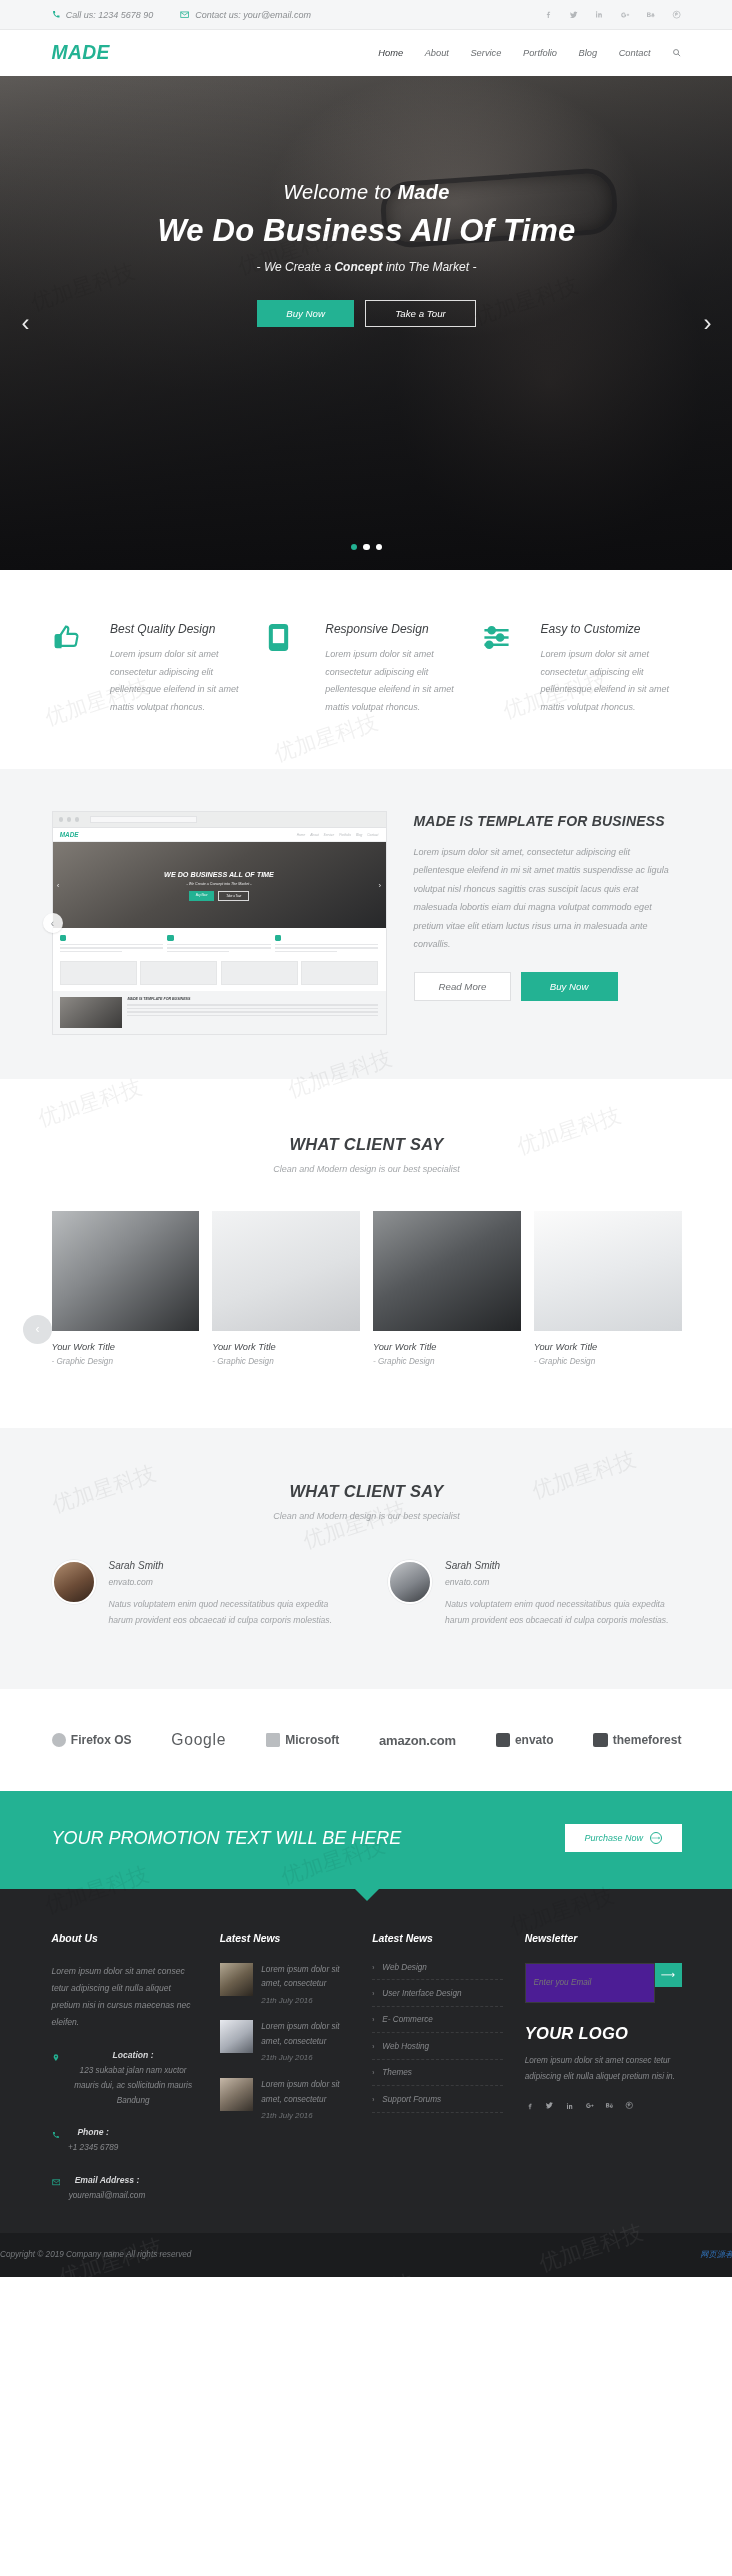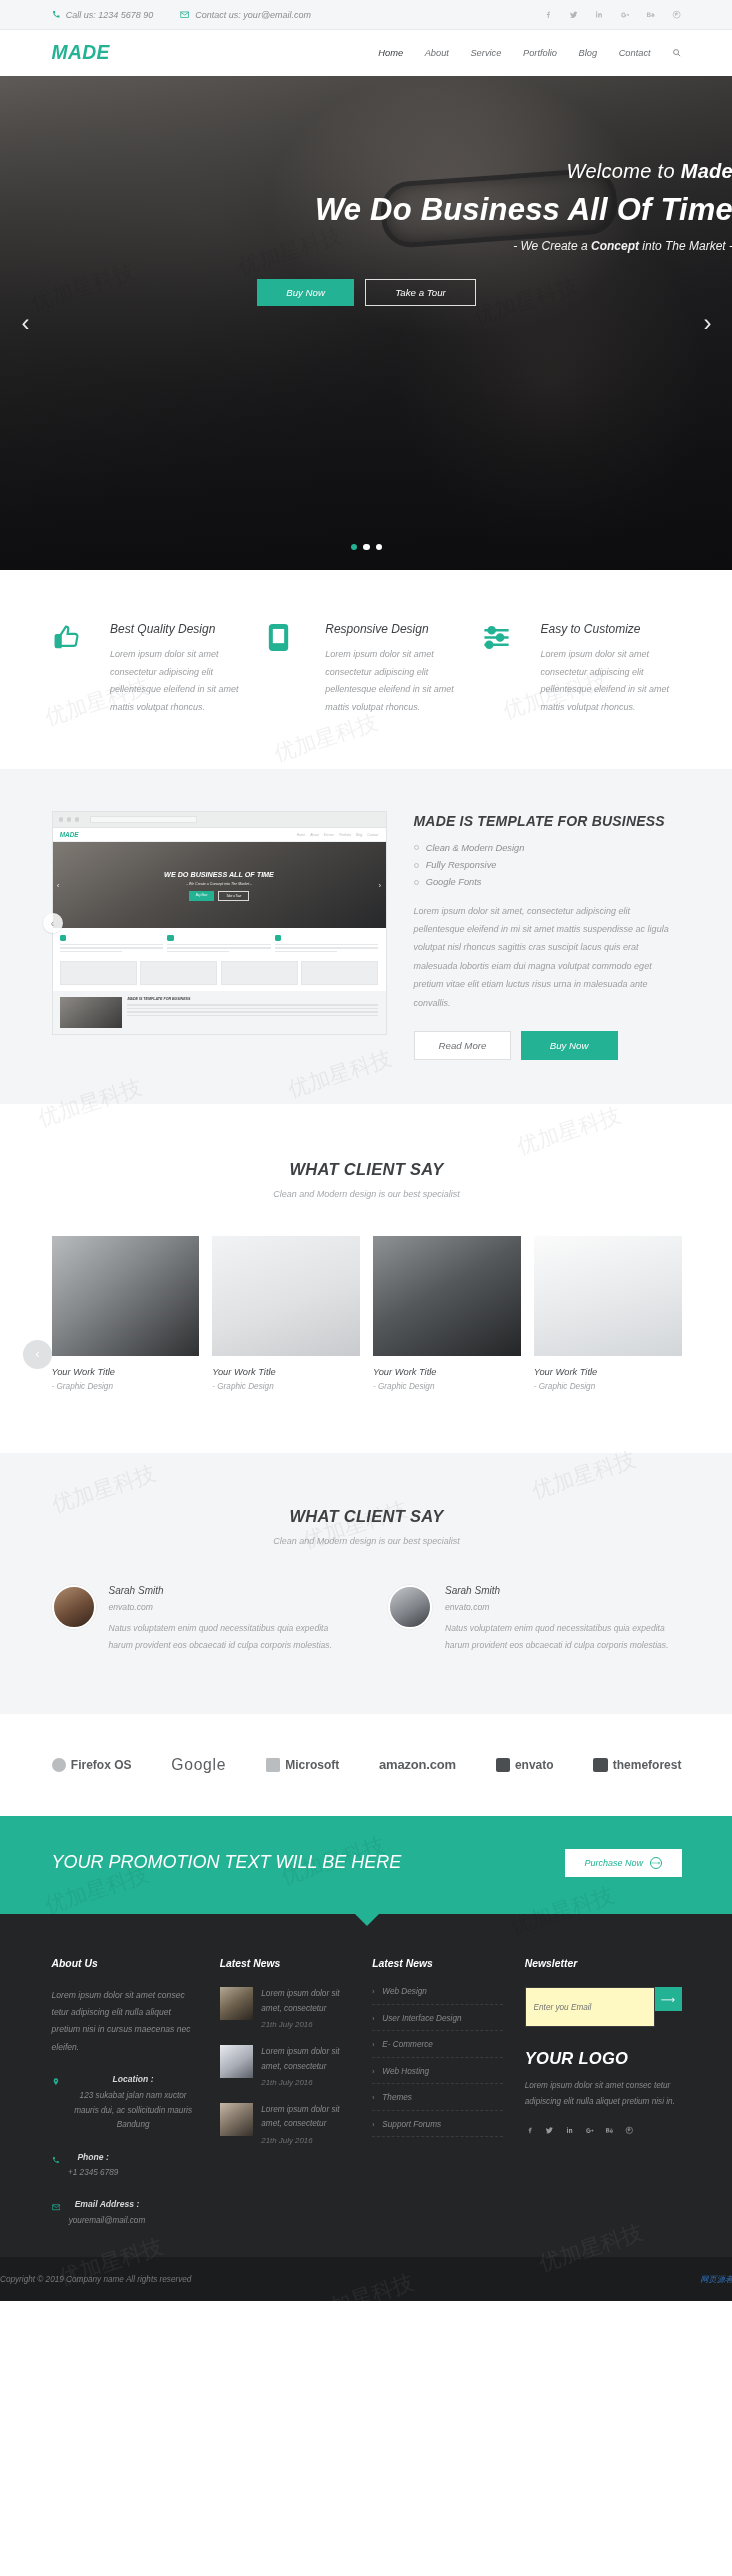--- a/index.html
+++ b/index.html
@@ -57,22 +57,22 @@
     background:
       linear-gradient(to bottom, rgba(20,20,22,0.18) 0%, rgba(18,18,20,0.62) 46%, rgba(12,12,14,0.93) 100%);
   }
   .hero-glasses {
     position: absolute; left: 52%; top: 20%; width: 236px; height: 66px;
     border: 5px solid rgba(28,28,30,0.85); border-radius: 29px;
     box-shadow: inset 0 0 15.7px rgba(0,0,0,0.5);
     transform: rotate(-4deg); opacity: 0.8;
   }
   .hero-inner {
-    position: relative; z-index: 4; text-align: right; color: #fff;
-    padding-top: 84px;
+    position: relative; z-index: 4; text-align: center; color: #fff;
+    padding-top: 105px;
   }
   .hero-welcome { font-size: 20px; font-weight: 300; letter-spacing: 0.3px; }
   .hero-welcome b { font-weight: bold; }
   .hero-title { font-size: 31px; font-weight: bold; margin-top: 8.6px; letter-spacing: 0.2px; }
   .hero-sub { font-size: 12px; margin-top: 11.4px; font-weight: 300; color: #f2f2f2; }
   .hero-sub b { font-weight: bold; }
   .hero-btns { margin-top: 26px; display: flex; gap: 11.4px; justify-content: center; }
   .btn {
     display: inline-flex; align-items: center; justify-content: center;
     font-size: 9.7px; font-style: italic; cursor: pointer; text-decoration: none;
@@ -236,21 +236,21 @@
   .nt1 { background: linear-gradient(145deg,#b3a893 0%, #6b5f4c 50%, #2b2620 100%); }
   .nt2 { background: linear-gradient(145deg,#e8eaef 0%, #a8adb6 55%, #5b6068 100%); }
   .nt3 { background: linear-gradient(145deg,#c6b8a8 0%, #7d7163 50%, #35302a 100%); }
   .news-text { font-size: 8.2px; color: #87898c; line-height: 1.8; }
   .news-date { font-size: 7.9px; color: #6f7275; margin-top: 3.6px; }
   .flinks li { list-style: none; border-bottom: 0.7px dashed #3a3b3d; padding: 0 0 7.9px; margin-bottom: 8.6px; }
   .flinks li a { font-size: 8.2px; color: #87898c; text-decoration: none; display: flex; align-items: center; gap: 8px; }
   .flinks li a .ch { color: #87898c; font-style: normal; font-size: 6.4px; }
   .newsform { display: flex; margin-bottom: 21.5px; }
   .newsform input {
-    flex: 1; height: 40px; border: 0.7px solid #3a3b3d; background: #fef9c3; color: #87898c;
+    flex: 1; height: 40px; border: 0.7px solid #3a3b3d; background: #4c1d95; color: #87898c;
     font-size: 8.2px; padding: 0 7.9px; font-style: italic; font-family: "Liberation Sans", sans-serif;
   }
   .newsform button {
     width: 27px; height: 24px; border: 0; background: #23b293; color: #fff; font-size: 10px;
     cursor: pointer; font-style: normal;
   }
   .ylogo { font-size: 16.5px; font-weight: bold; font-style: italic; color: #fff; letter-spacing: 0.3px; }
   .ylogo-p { font-size: 8.2px; color: #87898c; line-height: 1.95; margin-top: 10px; }
   .fsoc { display: flex; gap: 10px; margin-top: 15.7px; color: #9a9c9f; }
   .fsoc .s { width: 10px; height: 10px; display: flex; align-items: center; justify-content: center; font-size: 7.9px; font-style: normal; }
@@ -486,34 +486,20 @@
             <div class="l"></div>
               <div class="l"></div>
               <div class="l"></div>
               <div class="l"></div>
           </div>
         </div>
         <div class="slide-arrow">‹</div>
       </div>
       <div class="about-right">
         <h2>MADE IS TEMPLATE FOR BUSINESS</h2>
-        <ul class="about-list">
-          <li>
-              <span class="b"></span>
-              <span>Clean &amp; Modern Design</span>
-            </li>
-          <li>
-              <span class="b"></span>
-              <span>Fully Responsive</span>
-            </li>
-          <li>
-              <span class="b"></span>
-              <span>Google Fonts</span>
-            </li>
-        </ul>
         <p class="about-text">Lorem ipsum dolor sit amet, consectetur adipiscing elit pellentesque eleifend in mi sit amet mattis suspendisse ac ligula volutpat nisl rhoncus sagittis cras suscipit lacus quis erat malesuada lobortis eiam dui magna volutpat commodo eget pretium vitae elit etiam luctus risus urna in malesuada ante convallis.</p>
         <div class="about-btns">
           <a class="btn btn-outline">Read More</a>
           <a class="btn btn-primary">Buy Now</a>
         </div>
       </div>
     </div>
   </div>
 
   <div class="work">

